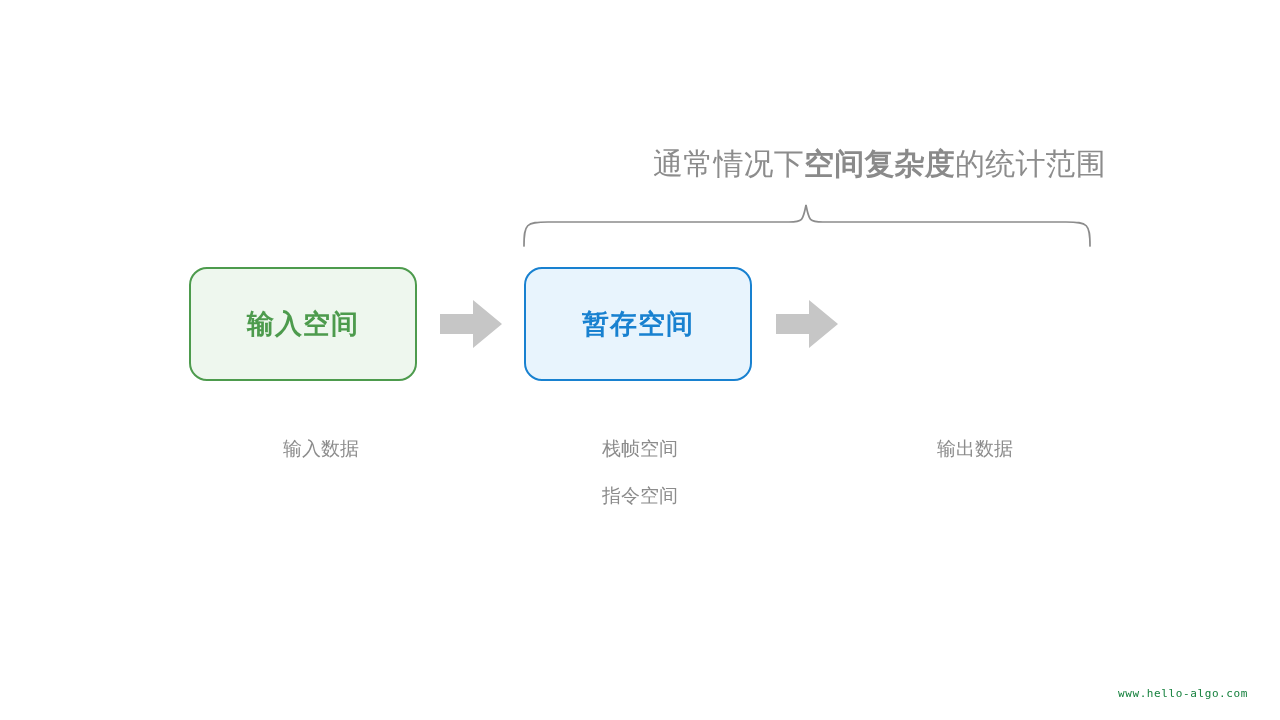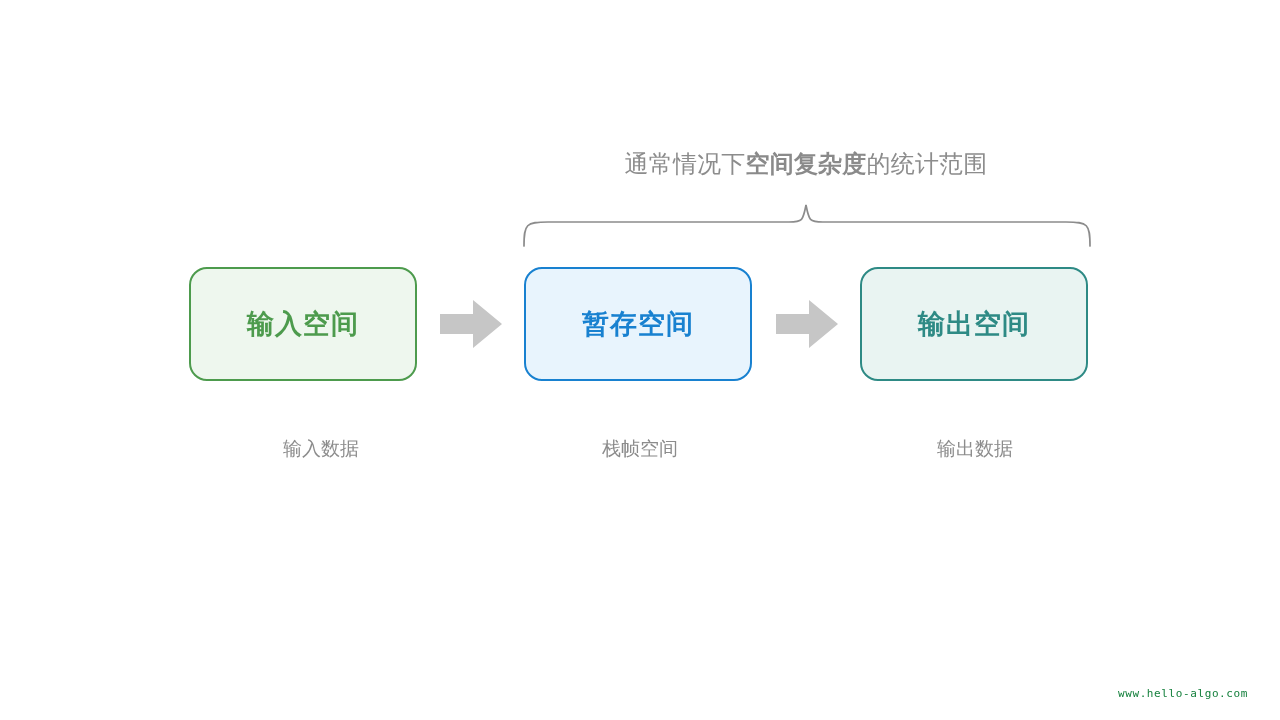--- a/index.html
+++ b/index.html
@@ -21,22 +21,22 @@
     width: 1280px;
     height: 720px;
   }
 
   
   .scope-title {
     position: absolute;
     left: 506px;
     top: 148px;
     width: 600px;
-    text-align: center;
-    font-size: 24px;
+    text-align: right;
+    font-size: 30px;
     line-height: 32px;
     color: #8c8c8c;
     white-space: nowrap;
     letter-spacing: 0.2px;
   }
   .scope-title .em {
     font-weight: bold;
     color: #8a8a8a;
   }
 
@@ -152,30 +152,28 @@
   </svg>
 
   <div class="box box-temp">
     <span class="box-label">暂存空间</span>
   </div>
 
   <svg class="arrow arrow-2" viewBox="0 0 62 48" xmlns="http://www.w3.org/2000/svg">
     <path d="M 0 14 L 33 14 L 33 0 L 62 24 L 33 48 L 33 34 L 0 34 Z" fill="#c6c6c6"></path>
   </svg>
 
-  <div class="box box-output">
-    <span class="box-label">输出空间</span>
-  </div>
 
   <div class="caption-col caption-input">
     <span class="caption-line">输入数据</span>
   </div>
 
   <div class="caption-col caption-temp">
     <span class="caption-line">栈帧空间</span>
+    <span class="caption-line">指令空间</span>
   </div>
 
   <div class="caption-col caption-output">
     <span class="caption-line">输出数据</span>
   </div>
 
   <div class="watermark">www.hello-algo.com</div>
 
 </div>
 

